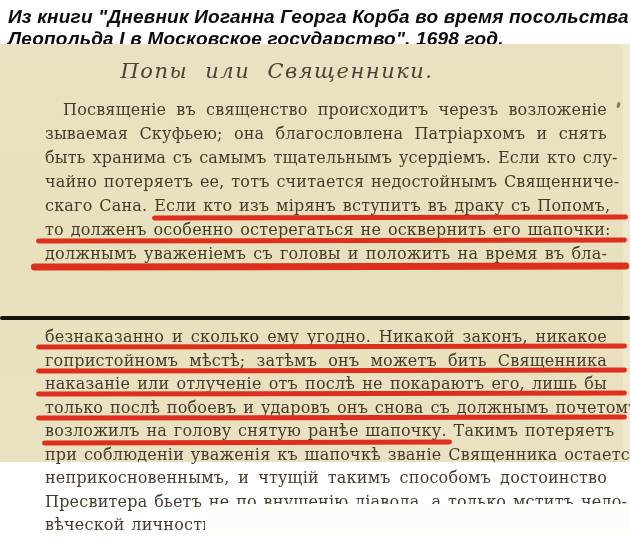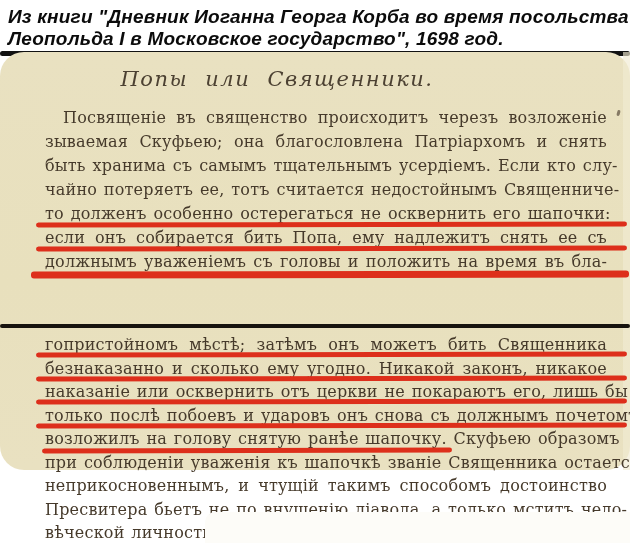--- a/index.html
+++ b/index.html
@@ -17,25 +17,24 @@
     font:italic 700 19px/22px "Liberation Sans", sans-serif;
     color:#0b0b0b; letter-spacing:0.2px; white-space:nowrap;
   }
   .rule {
     position:absolute; top:51px; left:0; width:630px; height:5px;
     background:#121212; border-radius:3px;
   }
 
   
   .scan {
-    position:absolute; top:52px; left:0; width:630px; height:418px;
+    position:absolute; top:44px; left:0; width:630px; height:418px;
     background:linear-gradient(180deg, var(--page,#e9e1c1) 0%, #e8e0bd 55%, var(--page,#e9e1c1) 100%);
     font-family:"DejaVu Serif","Liberation Serif", serif;
     color:var(--ink,#463a2b);
-    border-radius:24px;
   }
   .page-edge {
     position:absolute; right:0; top:0; bottom:0; width:7px;
     background:#f1ebd2; opacity:.65;
   }
   .page-title {
     position:absolute; top:13px; left:0; width:100%;
     transform:translateX(-38px);
     text-align:center;
     font:italic 21px/28px "DejaVu Serif","Liberation Serif", serif;
@@ -98,33 +97,33 @@
     <div class="page-edge"></div>
     <div class="speck"></div>
 
     <div class="page-title">Попы или Священники.</div>
 
     <div class="textblock" id="part1">
       <div class="ln indent">Посвященіе въ священство происходитъ черезъ возложеніе</div>
       <div class="ln">зываемая Скуфьею; она благословлена Патріархомъ и снять</div>
       <div class="ln">быть хранима съ самымъ тщательнымъ усердіемъ. Если кто слу-</div>
       <div class="ln">чайно потеряетъ ее, тотъ считается недостойнымъ Священниче-</div>
+      <div class="ln"><span>скаго Сана. </span><span class="ul-part">Если кто изъ мірянъ вступитъ въ драку съ Попомъ,</span></div>
       <div class="ln ul-full">то долженъ особенно остерегаться не осквернить его шапочки:</div>
-      <div class="ln ul-full">если онъ собирается бить Попа, ему надлежитъ снять ее съ</div>
       <div class="ln ul-thick">должнымъ уваженіемъ съ головы и положить на время въ бла-</div>
     </div>
 
     <div class="seam"></div>
 
     <div class="textblock" id="part2">
+      <div class="ln ul-full">безнаказанно и сколько ему угодно. Никакой законъ, никакое</div>
       <div class="ln ul-full">гопристойномъ мѣстѣ; затѣмъ онъ можетъ бить Священника</div>
-      <div class="ln ul-full">безнаказанно и сколько ему угодно. Никакой законъ, никакое</div>
-      <div class="ln ul-full">наказаніе или осквернить отъ церкви не покараютъ его, лишь бы</div>
+      <div class="ln ul-full">наказаніе или отлученіе отъ послѣ не покараютъ его, лишь бы</div>
       <div class="ln ul-full">только послѣ побоевъ и ударовъ онъ снова съ должнымъ почетомъ</div>
-      <div class="ln"><span class="ul-part2">возложилъ на голову снятую ранѣе шапочку.</span><span> Скуфьею образомъ</span></div>
+      <div class="ln"><span class="ul-part2">возложилъ на голову снятую ранѣе шапочку.</span><span> Такимъ потеряетъ</span></div>
       <div class="ln">при соблюденіи уваженія къ шапочкѣ званіе Священника остается</div>
       <div class="ln">неприкосновеннымъ, и чтущій такимъ способомъ достоинство</div>
       <div class="ln">Пресвитера бьетъ не по внушенію діавола, а только мститъ чело-</div>
       <div class="ln last">вѣческой личности.</div>
     </div>
 
     <div class="patch"></div>
   </div>
 
 </div>

